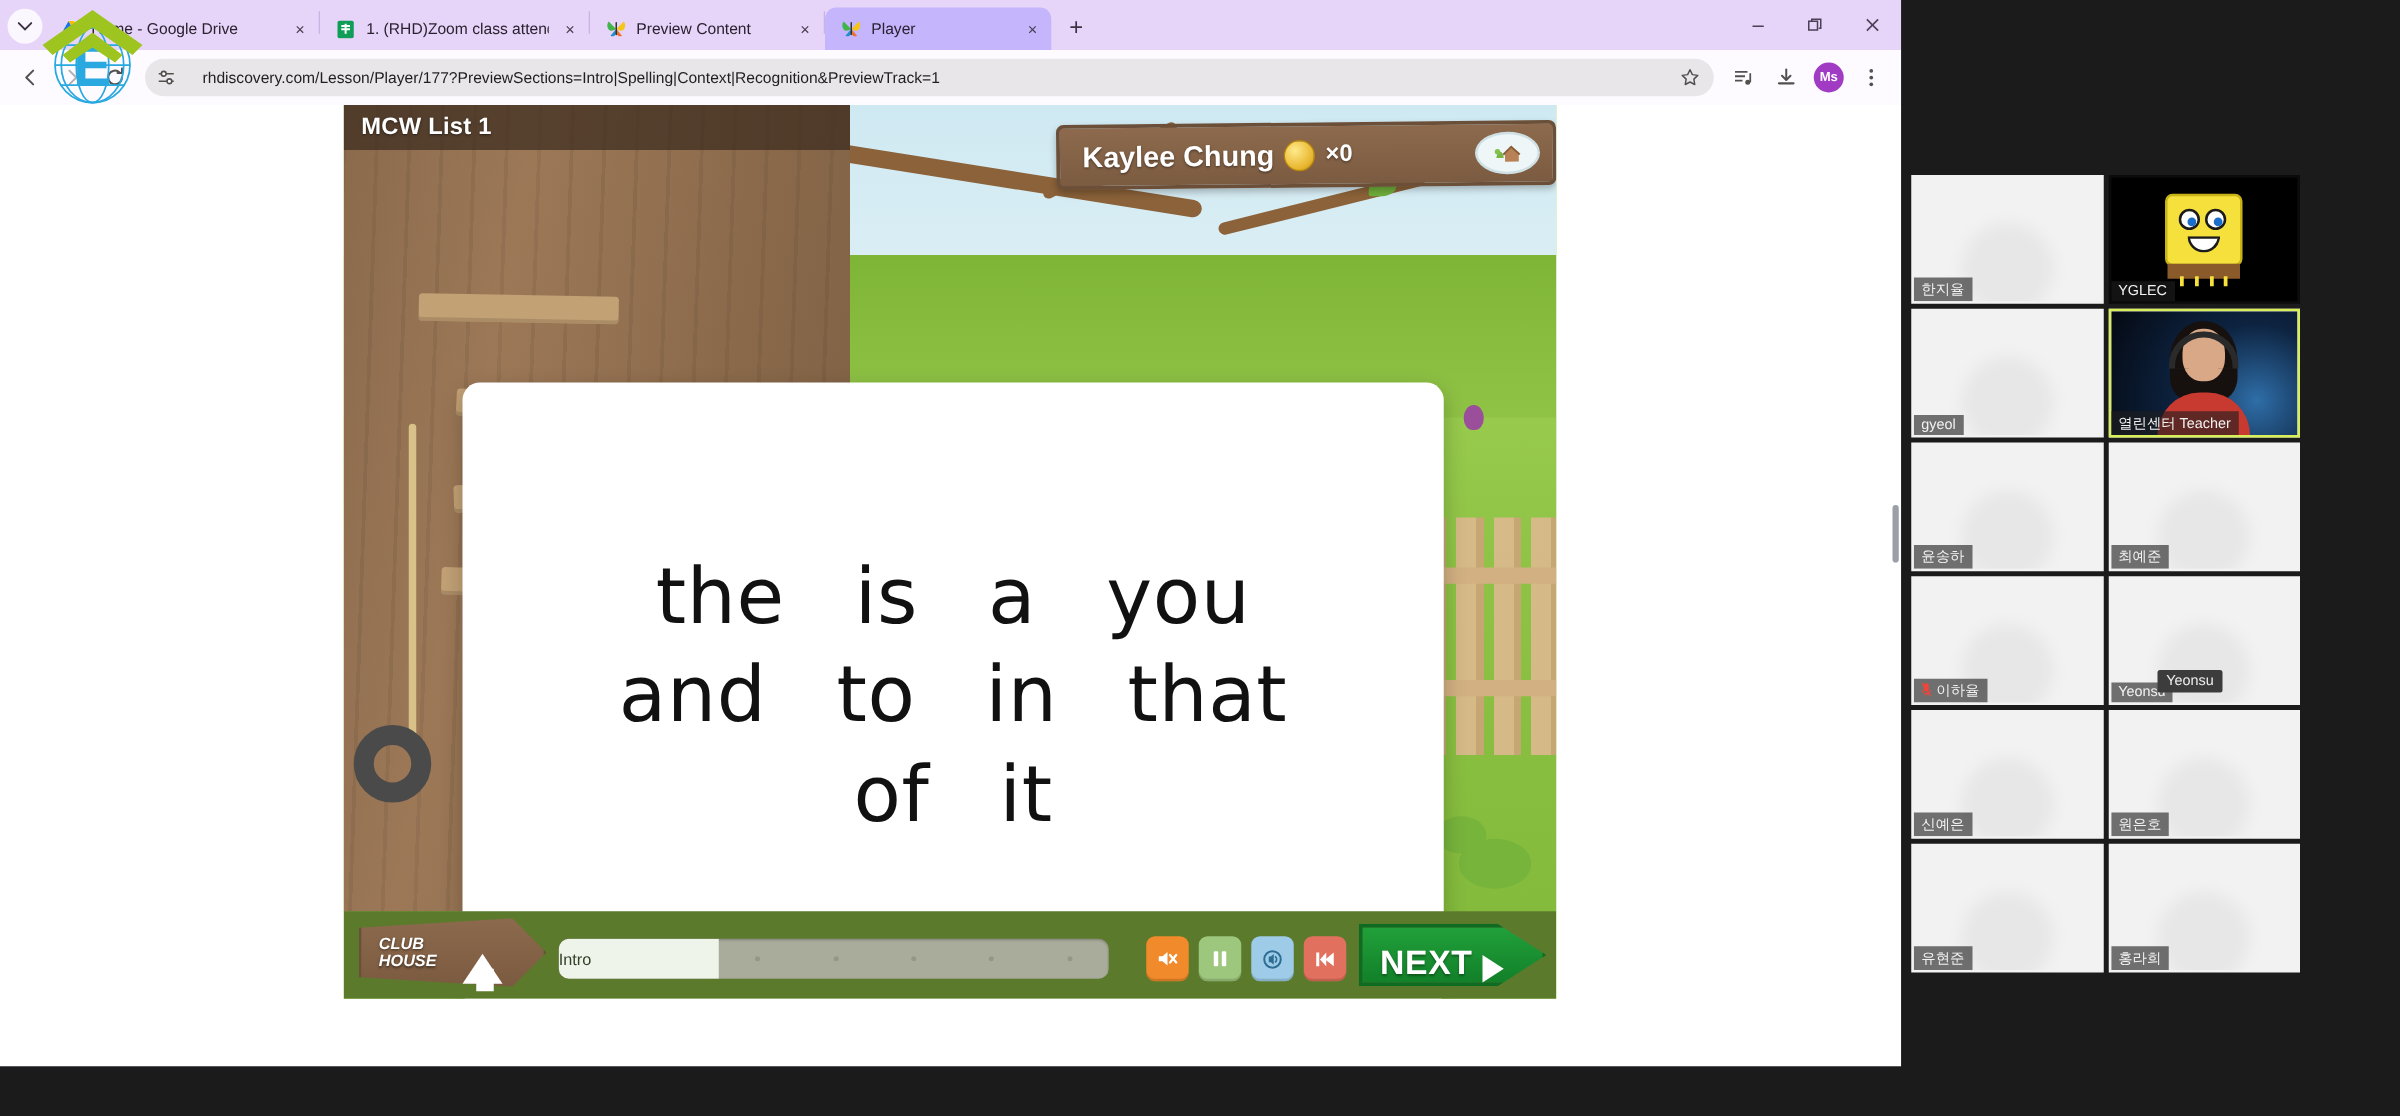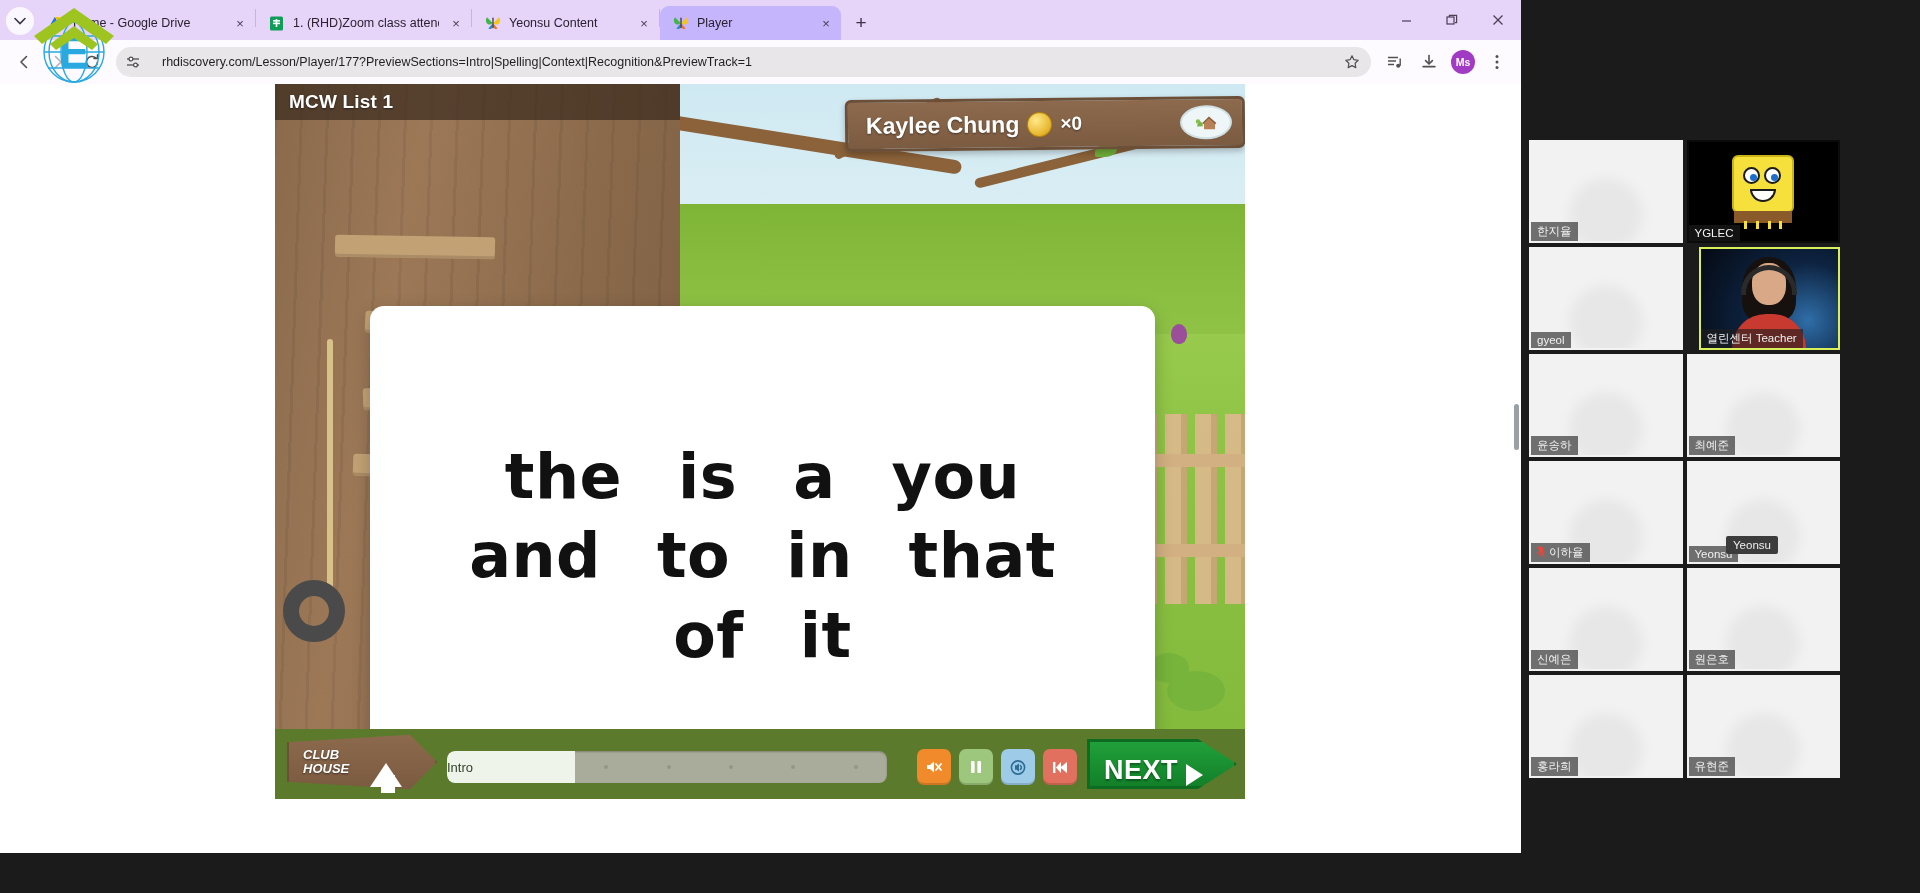--- a/index.html
+++ b/index.html
@@ -214,21 +214,21 @@
   
   .wordcard {
     position:absolute; left: 95px; top: 222px; width: 785px; height: 500px;
     background: #fff; border-radius: 14px; box-shadow: 0 6px 18px rgba(0,0,0,.22);
     display:flex; flex-direction:column; align-items:center; justify-content:center;
     gap: 2px; padding: 40px 30px;
   }
   .word-row { display:flex; align-items:center; justify-content:center; gap: 56px; }
   .word {
     font-family: "DejaVu Sans", sans-serif;
-    font-size: 62px; color:#111; line-height: 1.25; font-weight: 700;
+    font-size: 62px; color:#111; line-height: 1.25; font-weight: 400;
     letter-spacing: .5px;
   }
 
   
   .ctrlbar {
     position:absolute; left:0; right:0; bottom:0; height: 70px;
     background: #5b7a2c; display:flex; align-items:center; padding: 0 12px; gap: 10px;
   }
   .clubhouse {
     position:absolute; left: 12px; bottom: 6px; width: 150px; height: 62px;
@@ -298,21 +298,21 @@
   
   #zoompanel {
     position: absolute; left: 1521px; top: 0; width: 327px; height: 893px;
     background: #1b1b1b; padding: 140px 8px 0 8px;
   }
   .zgrid { display: grid; grid-template-columns: 1fr 1fr; gap: 4px; }
   .ztile {
     position: relative; height: 103px; background: #f2f2f2; overflow: hidden;
     border: 2px solid transparent;
   }
-  .ztile.speaking { border-color: #d9ef5a; margin-left: 12px; }
+  .ztile.speaking { border-color: #d9ef5a; }
   .ztile.dark { background: #0b0b0b; }
   .ztile .blur-person {
     position:absolute; left: 50%; top: 36%; width: 74px; height: 74px;
     transform: translateX(-50%); border-radius: 50%;
     background: rgba(0,0,0,.045); filter: blur(6px);
   }
   .ztile .zname {
     position: absolute; left: 0; bottom: 0; max-width: 96%;
     background: rgba(30,30,30,.62); color: #f2f2f2; font-size: 11.5px;
     padding: 2px 6px; display: flex; align-items: center; gap: 4px;
@@ -410,21 +410,21 @@
       <div class="tab inactive t-preview">
         <span class="favicon">
           <svg width="16" height="14" viewBox="0 0 16 14">
             <path d="M7.6 7 2 1.2c-1.4 1.6-1.6 4.6 0 6.4 1.2 1.4 3.6 1.4 5.6-.6z" fill="#3fb54a"></path>
             <path d="M8.4 7 14 1.2c1.4 1.6 1.6 4.6 0 6.4-1.2 1.4-3.6 1.4-5.6-.6z" fill="#f5c518"></path>
             <path d="M7.6 7.6 3.4 12.6c1.4.9 3.6.4 4.4-1.6z" fill="#1f8ecd"></path>
             <path d="M8.4 7.6l4.2 5c-1.4.9-3.6.4-4.4-1.6z" fill="#ef6f2c"></path>
             <rect x="7.4" y="1.6" width="1.2" height="10.6" rx=".6" fill="#333"></rect>
           </svg>
         </span>
-        <span class="tab-title">Yeonsu Content</span>
+        <span class="tab-title">Preview Content</span>
         <span class="tab-close">×</span>
       </div>
       <div class="tab-sep"></div>
 
       <div class="tab active t-player">
         <span class="favicon">
           <svg width="16" height="14" viewBox="0 0 16 14">
             <path d="M7.6 7 2 1.2c-1.4 1.6-1.6 4.6 0 6.4 1.2 1.4 3.6 1.4 5.6-.6z" fill="#3fb54a"></path>
             <path d="M8.4 7 14 1.2c1.4 1.6 1.6 4.6 0 6.4-1.2 1.4-3.6 1.4-5.6-.6z" fill="#f5c518"></path>
             <path d="M7.6 7.6 3.4 12.6c1.4.9 3.6.4 4.4-1.6z" fill="#1f8ecd"></path>
@@ -762,28 +762,28 @@
       <div class="ztile">
         <div class="blur-person"></div>
         <div class="zname">
             <span>원은호</span>
           </div>
       </div>
 
       <div class="ztile">
         <div class="blur-person"></div>
         <div class="zname">
+            <span>유현준</span>
+          </div>
+      </div>
+
+      <div class="ztile">
+        <div class="blur-person"></div>
+        <div class="zname">
             <span>홍라희</span>
-          </div>
-      </div>
-
-      <div class="ztile">
-        <div class="blur-person"></div>
-        <div class="zname">
-            <span>유현준</span>
           </div>
       </div>
     </div>
 
     <div class="tooltip" style="left:205px; top:536px;">Yeonsu</div>
   </div>
 
   <div id="logo-overlay">
     <svg width="104" height="86" viewBox="0 0 104 86">
       <g fill="none" stroke="#29a9e0" stroke-width="1.4">

